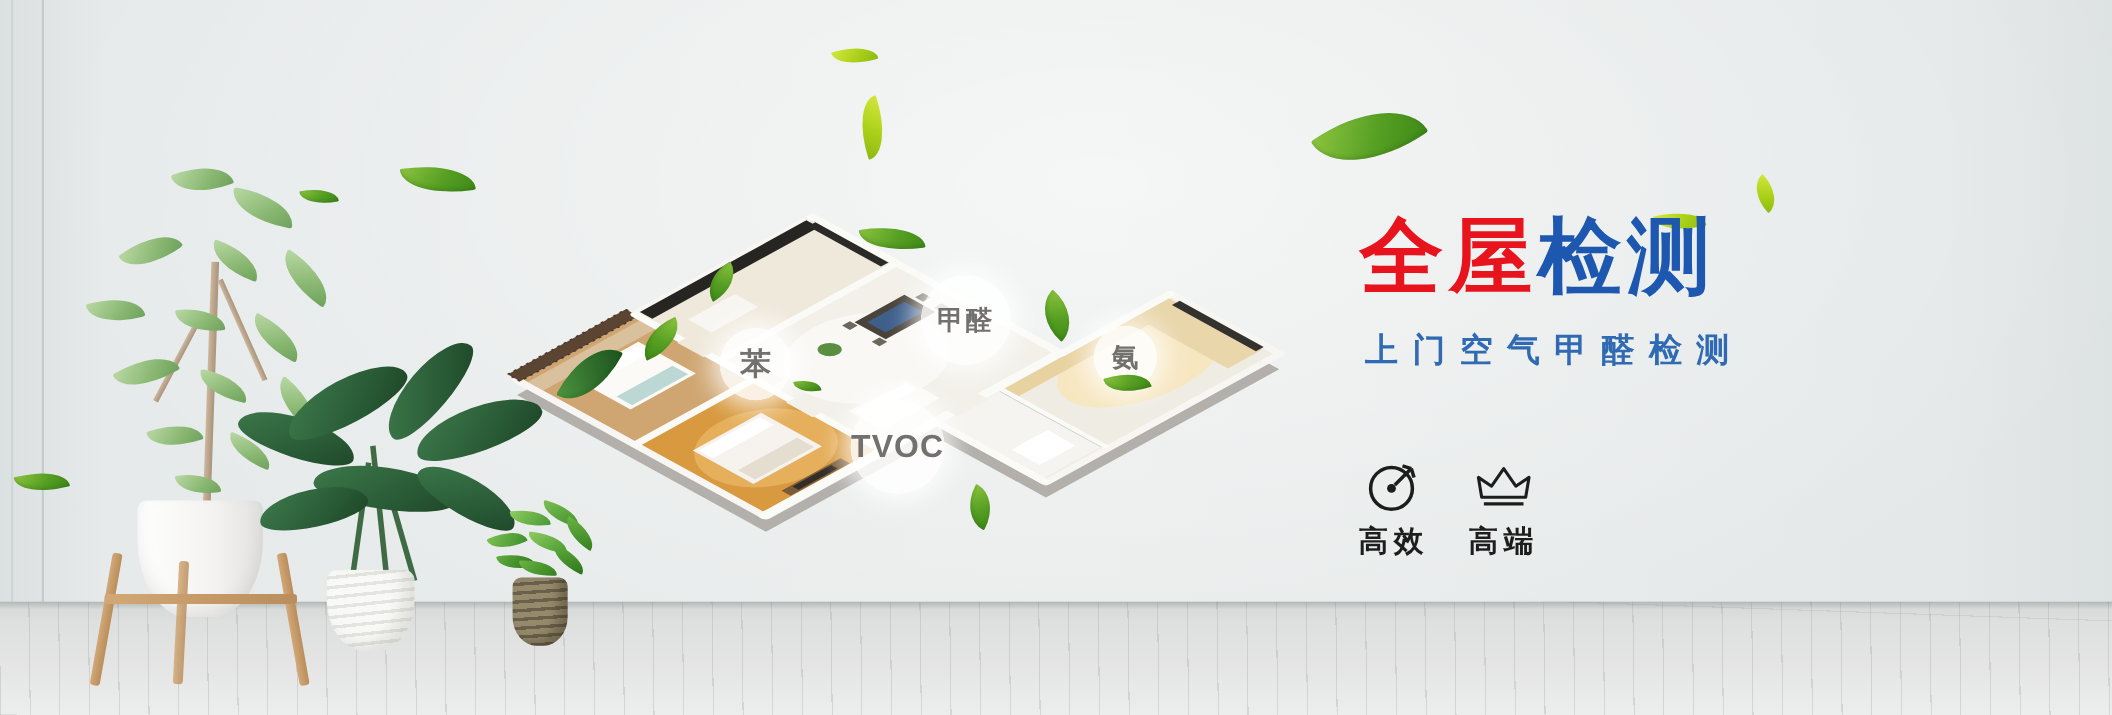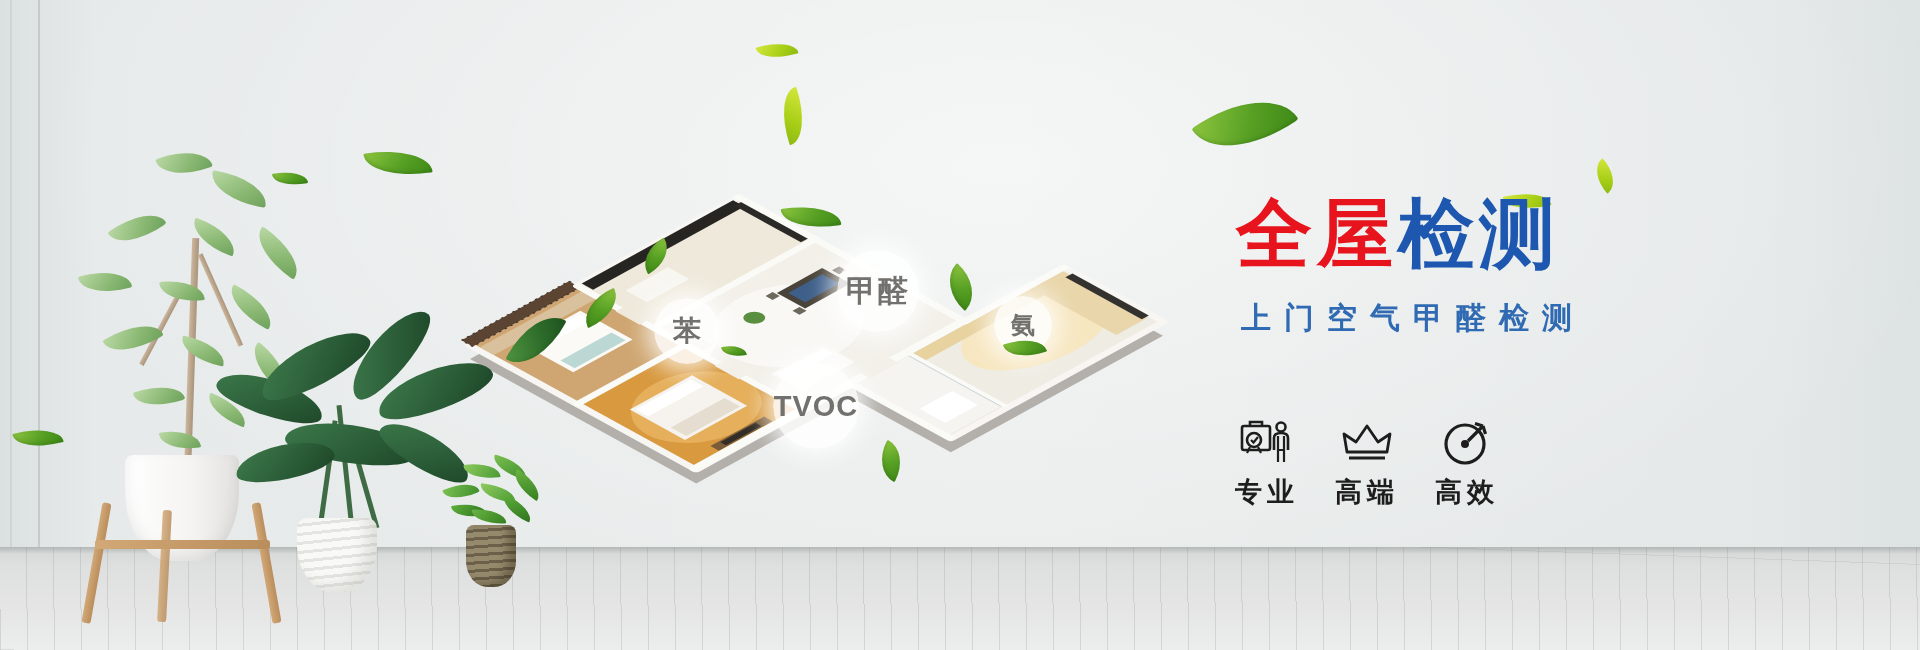--- a/index.html
+++ b/index.html
@@ -148,21 +148,21 @@
 
     <rect x="146" y="60" width="14" height="34" fill="#efe9db"></rect>
     <rect x="146" y="200" width="14" height="34" fill="#f2f0e9"></rect>
     <rect x="240" y="312" width="40" height="14" fill="#f2f0e9"></rect>
   </g>
 </svg>
 
 <div class="bubble" style="left:687px;top:331px;width:66px;height:66px;font-size:28px">
   <span>苯</span>
 </div>
-<div class="bubble" style="left:878px;top:291px;width:82px;height:82px;font-size:30px;letter-spacing:2px">
+<div class="bubble" style="left:878px;top:291px;width:82px;height:82px;font-size:24px;letter-spacing:2px">
   <span>甲醛</span>
 </div>
 <div class="bubble" style="left:1023px;top:325px;width:58px;height:58px;font-size:24px">
   <span>氨</span>
 </div>
 <div class="bubble" style="left:816px;top:406px;width:86px;height:86px;font-size:29px;letter-spacing:1px">
   <span>TVOC</span>
 </div>
 
 <div class="leaf" style="left:273px;top:171px;width:34px;height:15px;transform:rotate(-10deg)"></div>
@@ -233,53 +233,38 @@
   <div class="pot-ribbed-bronze" style="left:30px;top:70px;width:50px;height:62px"></div>
 </div>
 
 <div class="headline">
   <span class="red">全屋</span><span class="blue">检测</span>
 </div>
 <div class="subtitle">上门空气甲醛检测</div>
 
 <div class="features">
 
-  <div class="feature">
-    <span class="ficon">
-      <svg width="54" height="46" viewBox="0 0 54 46" fill="none" stroke="#1d1d1d" stroke-width="2.6">
-        <rect x="2" y="6" width="28" height="24" rx="2"></rect>
-        <path d="M10 6 L10 2 L22 2 L22 6"></path>
-        <circle cx="14" cy="20" r="7"></circle>
-        <path d="M11 20 l2.5 2.5 L18 17" stroke-width="2.2"></path>
-        <path d="M10 27 L7 33 M18 27 L21 33" stroke-width="2.2"></path>
-        <circle cx="41" cy="7" r="4.5"></circle>
-        <path d="M34 30 L34 18 q0 -5 7 -5 q7 0 7 5 L48 30"></path>
-        <path d="M38 16 L38 42 M44 16 L44 42 M38 30 L44 30" stroke-width="2.2"></path>
-      </svg>
-    </span>
-    <span class="flabel">专业</span>
-  </div>
-
-
-  <div class="feature">
-    <span class="ficon">
-      <svg width="52" height="44" viewBox="0 0 52 44" fill="none" stroke="#1d1d1d" stroke-width="2.8" stroke-linejoin="round">
-        <path d="M6 30 L3 12 L15 20 L26 4 L37 20 L49 12 L46 30 Z"></path>
-        <path d="M8 36 L44 36" stroke-width="3"></path>
-      </svg>
-    </span>
-    <span class="flabel">高端</span>
-  </div>
+
 
   <div class="feature">
     <span class="ficon">
       <svg width="50" height="46" viewBox="0 0 50 46" fill="none" stroke="#1d1d1d">
         <circle cx="23" cy="24" r="19" stroke-width="3.2"></circle>
         <circle cx="23" cy="24" r="4" fill="#1d1d1d" stroke="none"></circle>
         <path d="M26 21 L41 6" stroke-width="3.2"></path>
         <path d="M41 6 L43.5 14 M41 6 L33 3.5" stroke-width="3.2"></path>
       </svg>
     </span>
     <span class="flabel">高效</span>
   </div>
 
+  <div class="feature">
+    <span class="ficon">
+      <svg width="52" height="44" viewBox="0 0 52 44" fill="none" stroke="#1d1d1d" stroke-width="2.8" stroke-linejoin="round">
+        <path d="M6 30 L3 12 L15 20 L26 4 L37 20 L49 12 L46 30 Z"></path>
+        <path d="M8 36 L44 36" stroke-width="3"></path>
+      </svg>
+    </span>
+    <span class="flabel">高端</span>
+  </div>
+
 
 </div>
 
 </body></html>

